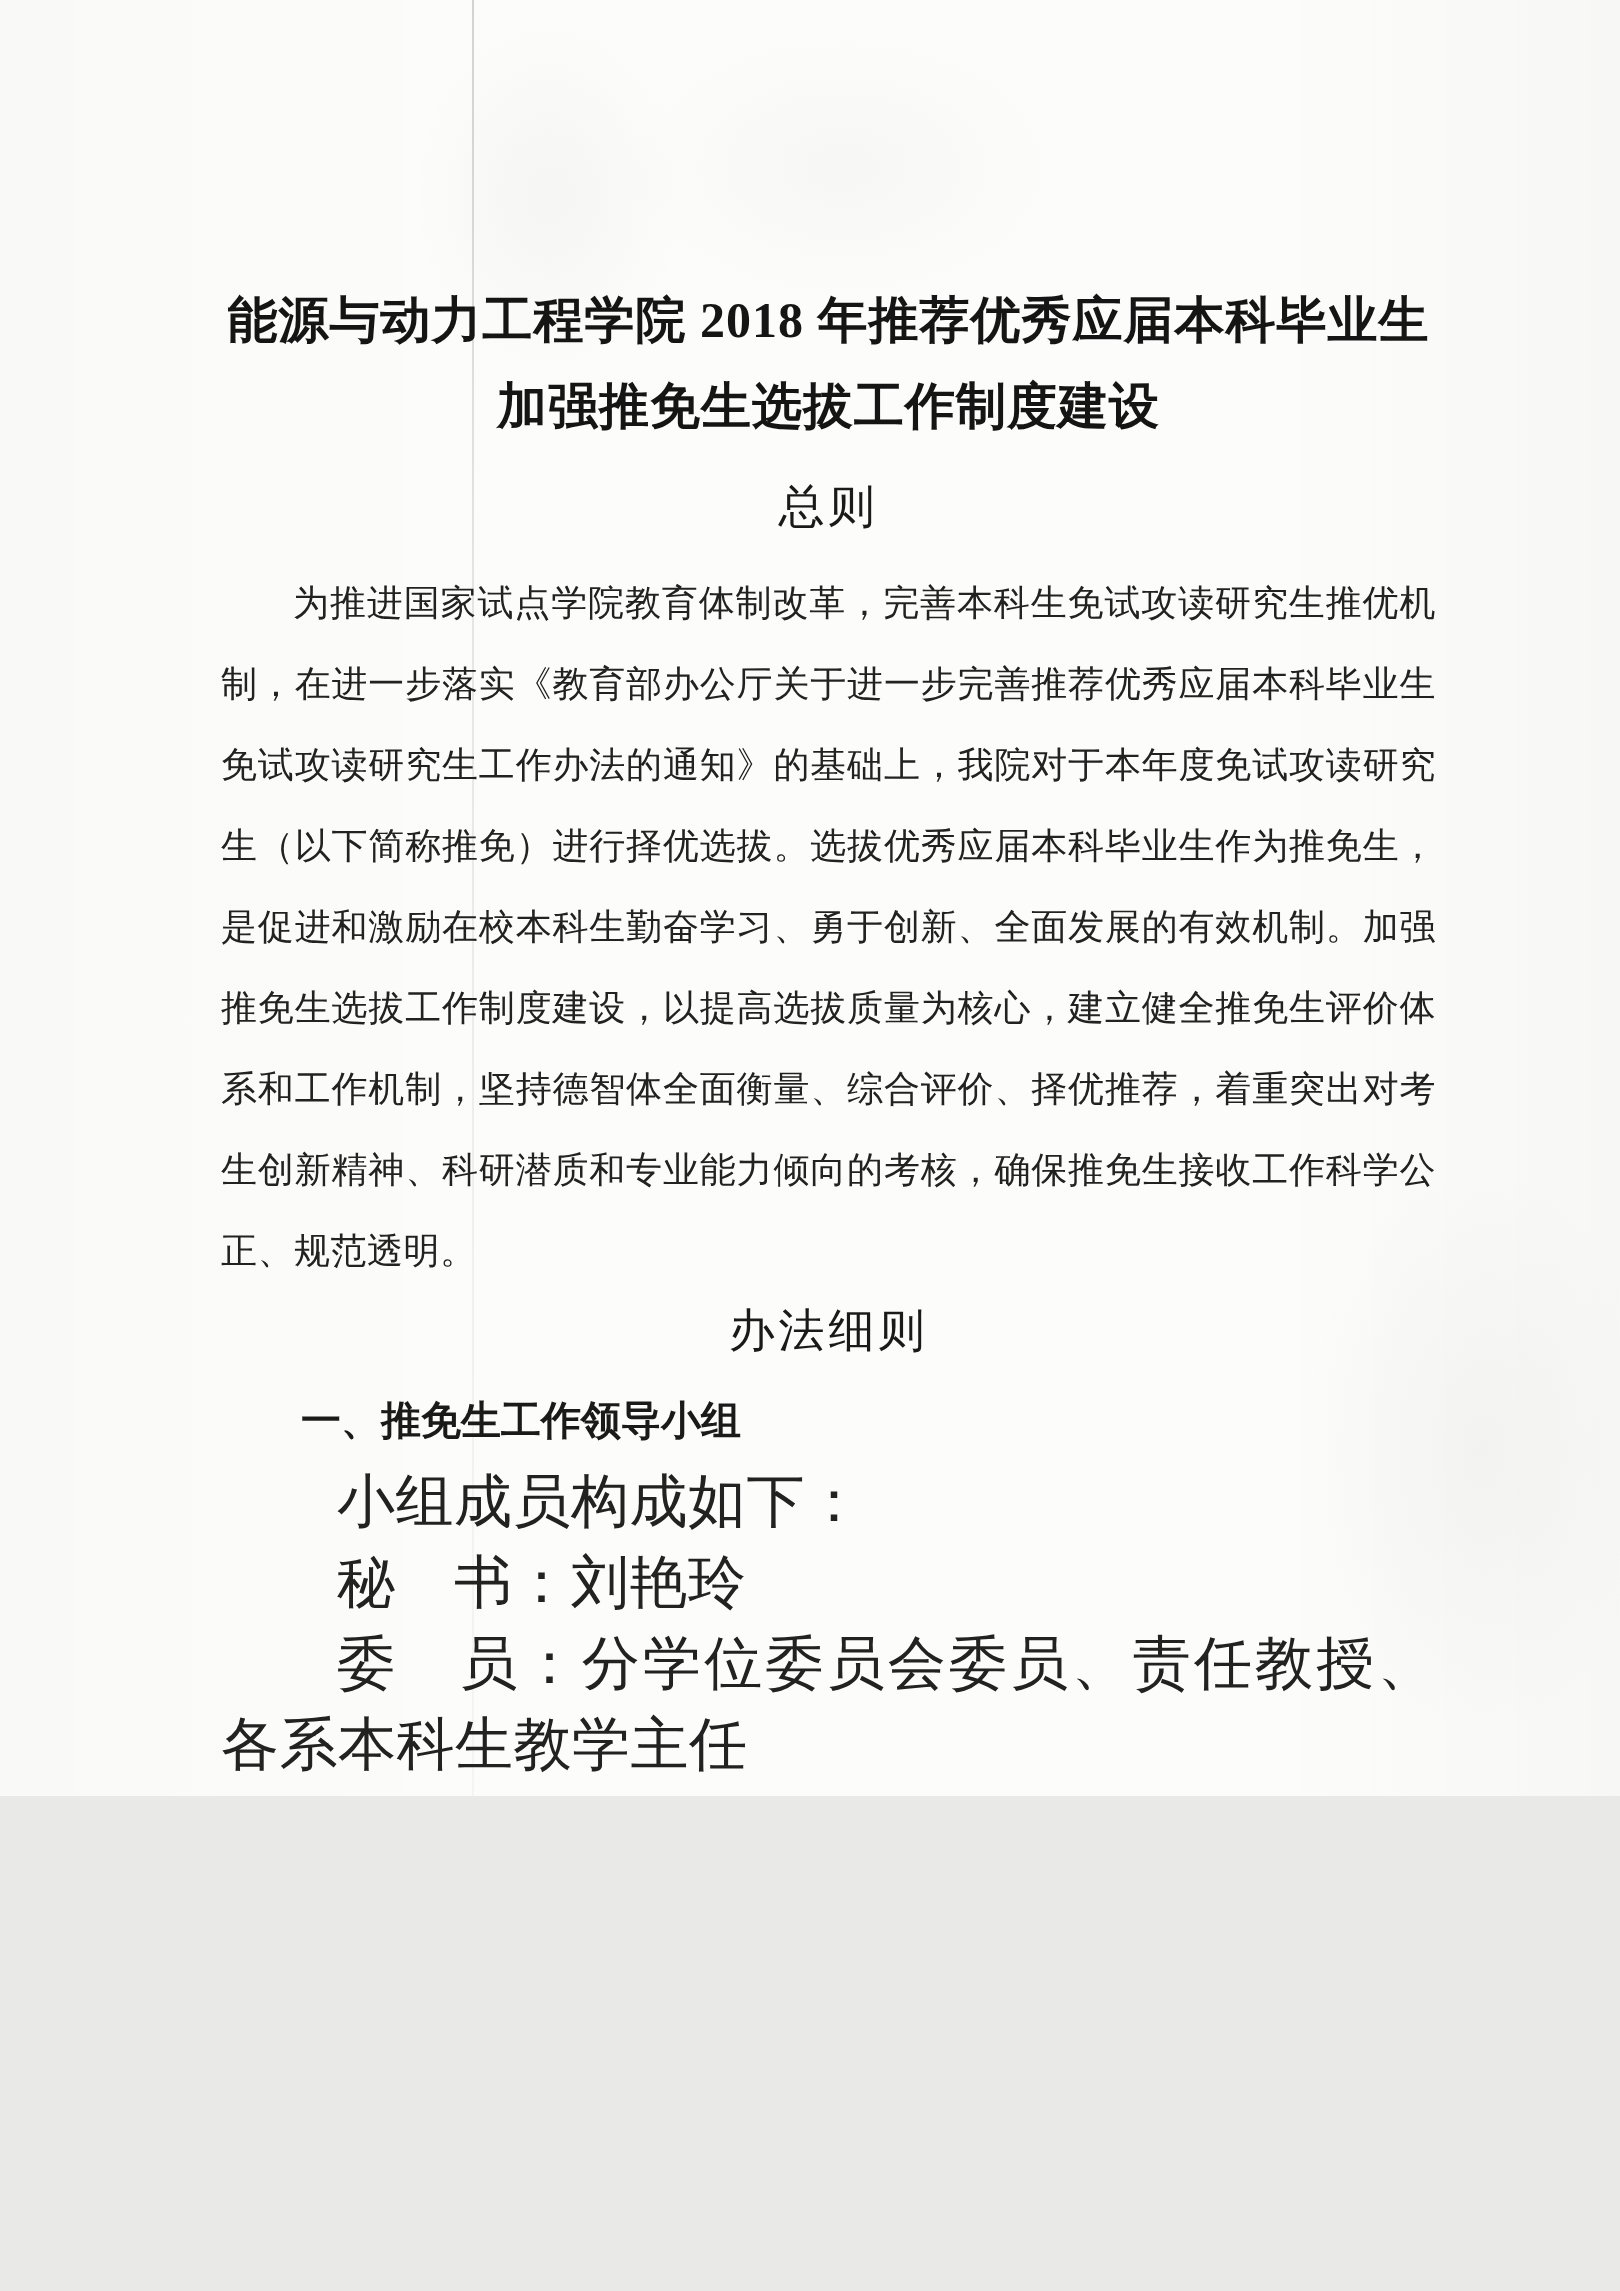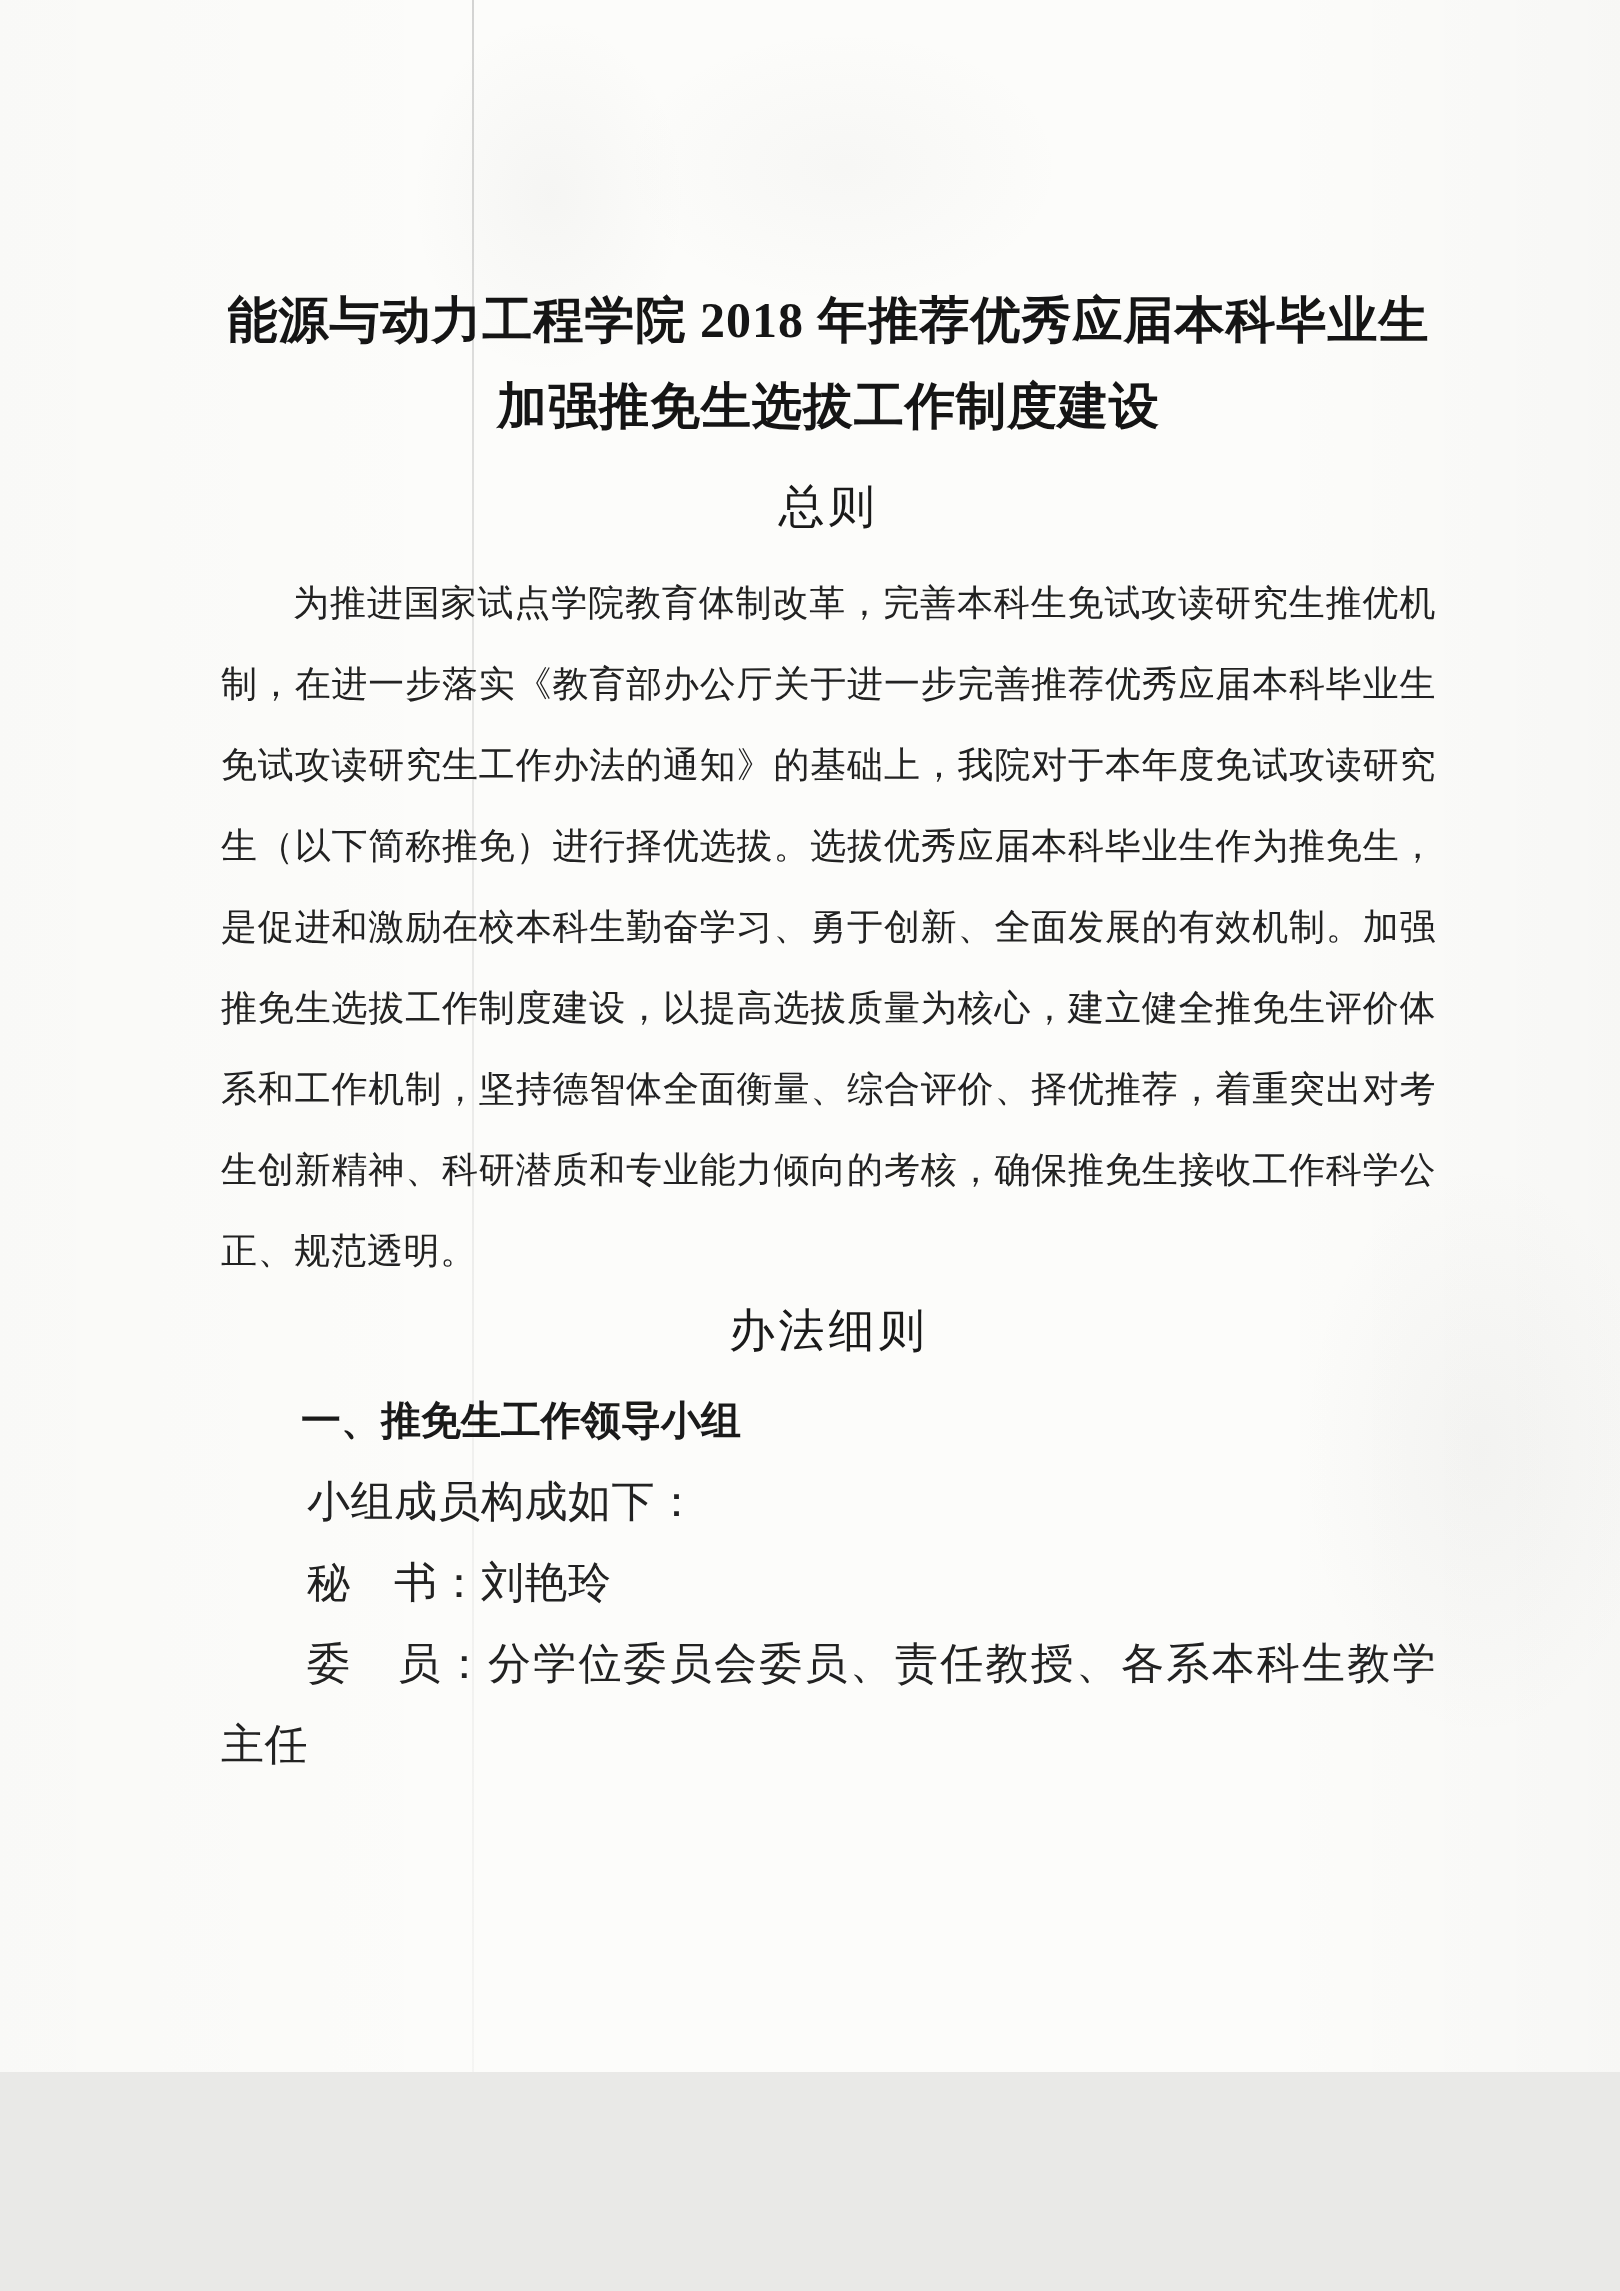--- a/index.html
+++ b/index.html
@@ -1,20 +1,20 @@
 <!DOCTYPE html>
 <html><head>
 <meta charset="utf-8">
 <style>
   html, body { margin: 0; padding: 0; background: #e9e9e7; }
 
   .page {
     position: relative;
     width: 1620px;
-    height: 2072px;
+    height: 1796px;
     margin: 0 auto;
     background-color: #fcfcfa;
     
     background-image:
       radial-gradient(ellipse 255px 412px at 1480px 1451px, rgba(120,120,120,0.05), rgba(0,0,0,0) 70%),
       radial-gradient(ellipse 196px 255px at 549px 196px, rgba(120,120,120,0.05), rgba(0,0,0,0) 70%),
       radial-gradient(ellipse 314px 196px at 843px 167px, rgba(120,120,120,0.04), rgba(0,0,0,0) 70%),
       linear-gradient(90deg, rgba(0,0,0,0.012) 0%, rgba(0,0,0,0) 30%, rgba(0,0,0,0) 78%, rgba(0,0,0,0.02) 100%);
     overflow: hidden;
     color: #1d1d1d;
@@ -81,21 +81,21 @@
     font-family: "Liberation Sans", sans-serif;
     font-weight: 700;
     font-size: 40px;
     line-height: 81px;
     text-indent: 2em;
     color: #1a1a1a;
   }
 
   .roster-line {
     margin: 0;
-    font-size: 43px;
+    font-size: 58px;
     line-height: 81px;
     text-indent: 2em;
     text-align: justify;
     text-justify: inter-ideograph;
     letter-spacing: 0.5px;
     color: #222;
   }
 </style>
 </head>
 <body>

